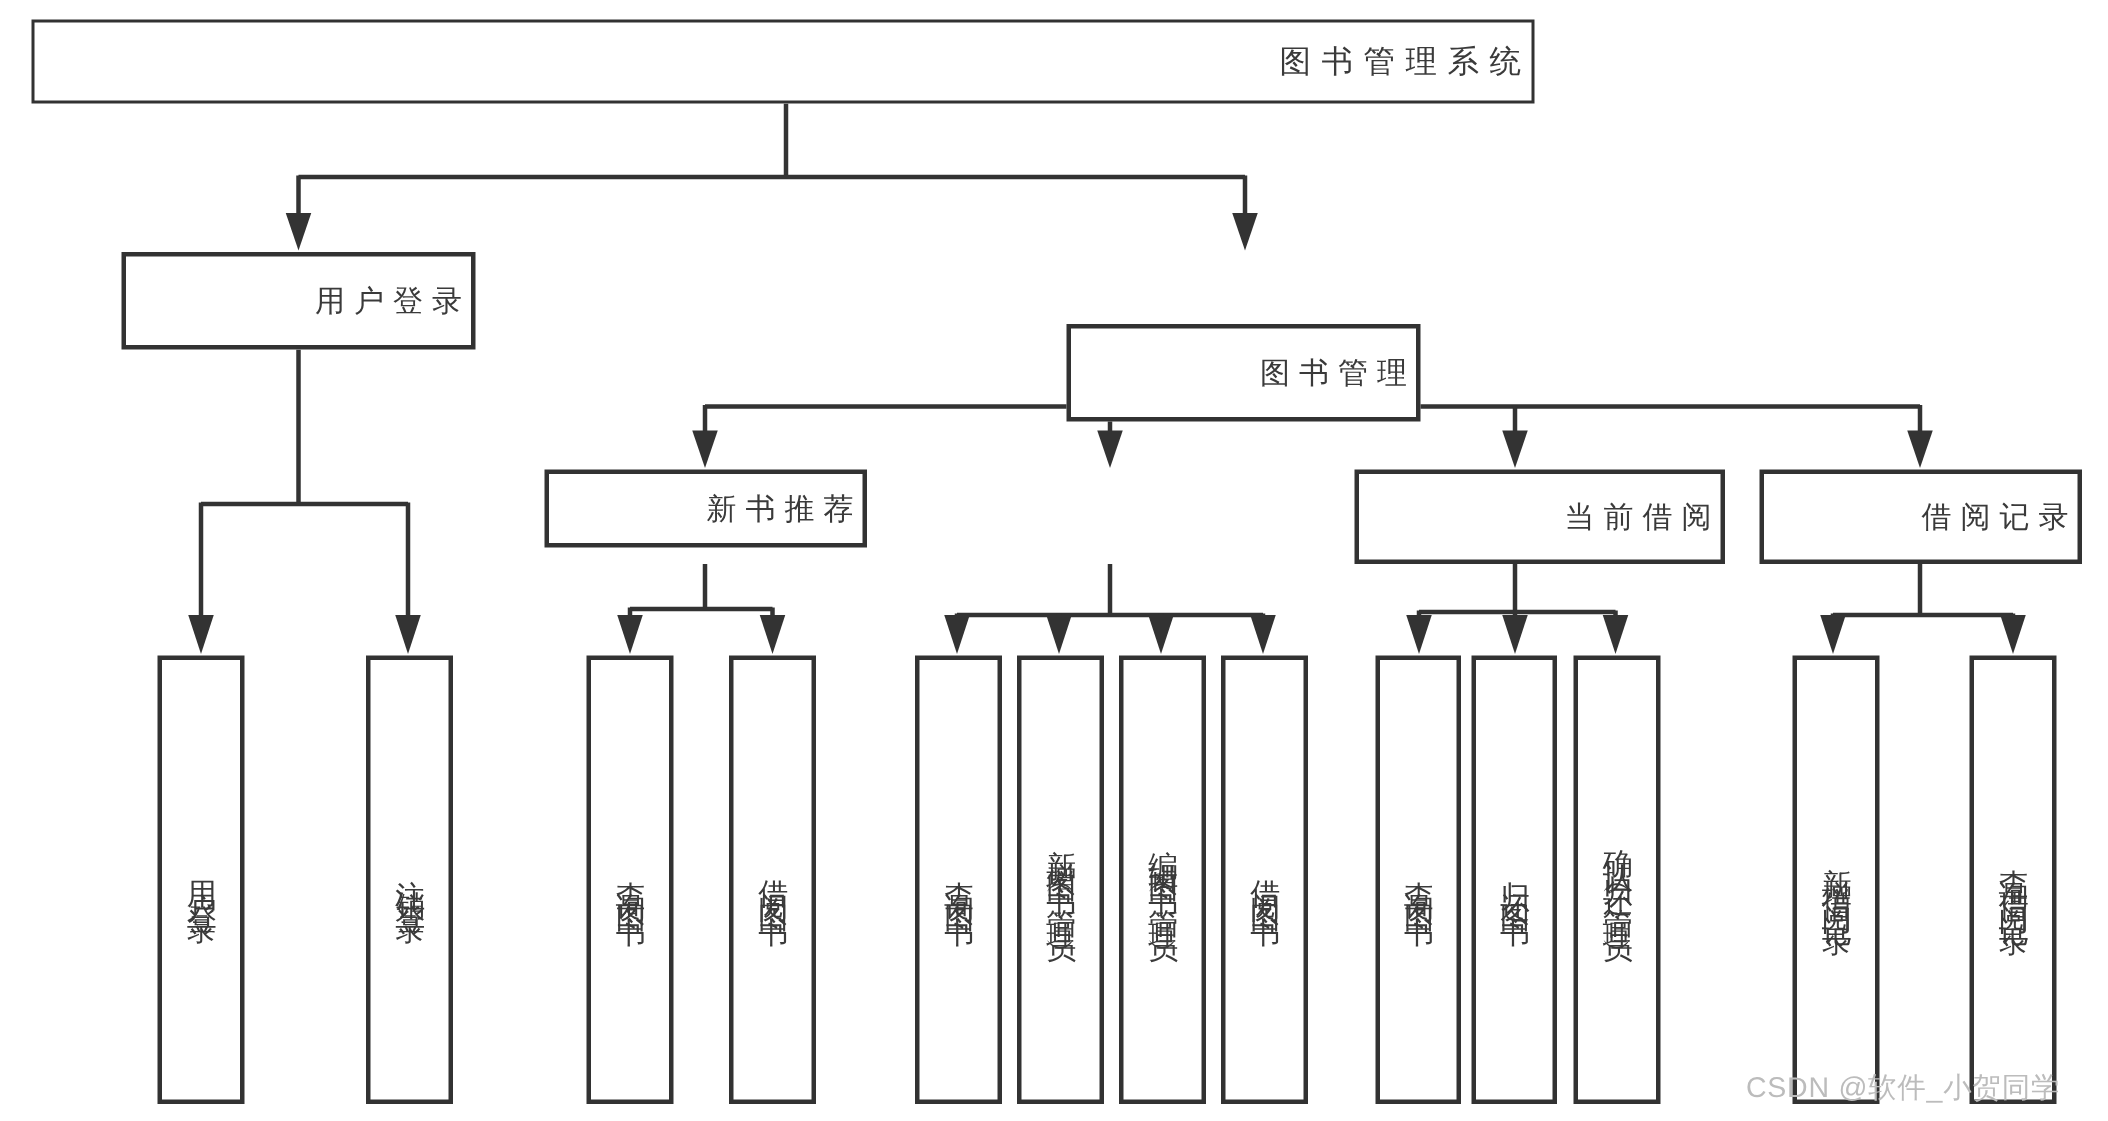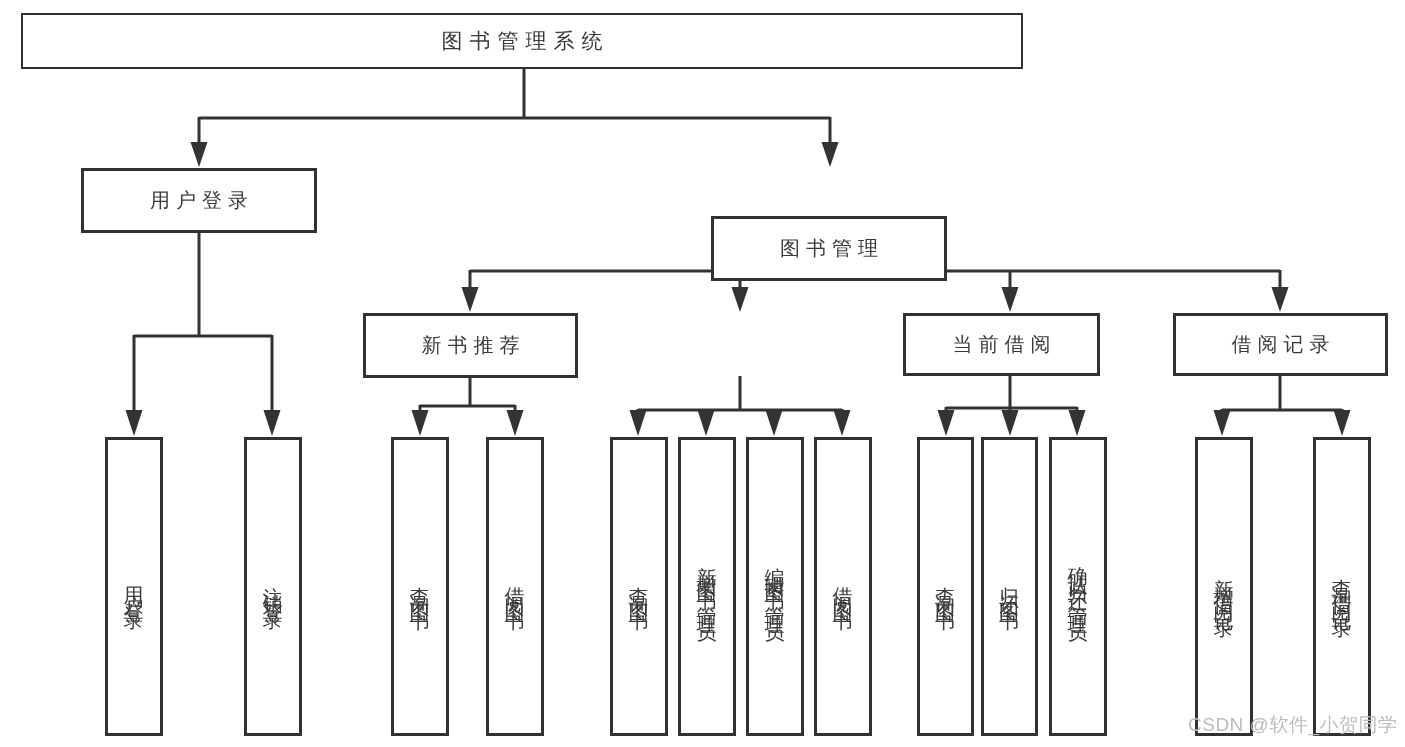--- a/index.html
+++ b/index.html
@@ -9,21 +9,21 @@
     background:#ffffff;
     font-family:"Liberation Sans", sans-serif;
     overflow:hidden;
   }
   #wires{position:absolute;left:0;top:0;z-index:0;}
   .hbox{
     position:absolute;
     box-sizing:border-box;
     border:3px solid #323232;
     background:#ffffff;
-    display:flex;align-items:center;justify-content:center;
+    display:flex;align-items:center;justify-content:flex-end;
     color:#3a3a3a;
     font-size:20px;
     letter-spacing:6px;
     text-indent:6px;
     z-index:1;
   }
   .rootbox{
     border-width:2px;
     font-size:21px;
     letter-spacing:7px;
@@ -43,21 +43,21 @@
   }
   .vbox .vtext{
     writing-mode:vertical-rl;
     text-orientation:mixed;
     letter-spacing:8px;
     line-height:1;
     white-space:nowrap;
   }
   #watermark{
     position:absolute;
-    left:1188px;top:712px;
+    left:1164px;top:712px;
     font-size:19px;
     letter-spacing:0.5px;
     color:#bcbcbc;
     z-index:3;
     white-space:nowrap;
   }
 </style>
 </head>
 <body>
 
@@ -135,24 +135,24 @@
     <span>图书管理系统</span>
   </div>
 
   <div class="hbox" style="left:81px;top:168px;width:236px;height:65px;">
     <span>用户登录</span>
   </div>
   <div class="hbox" style="left:711px;top:168px;width:236px;height:65px;margin-top:48px;">
     <span>图书管理</span>
   </div>
 
-  <div class="hbox" style="left:363px;top:313px;width:215px;height:65px;">
+  <div class="hbox" style="left:363px;top:313px;width:215px;height:52px;">
     <span>新书推荐</span>
   </div>
-  <div class="hbox" style="left:903px;top:313px;width:197px;height:63px;">
+  <div class="hbox" style="left:903px;top:313px;width:247px;height:63px;">
     <span>当前借阅</span>
   </div>
   <div class="hbox" style="left:1173px;top:313px;width:215px;height:63px;">
     <span>借阅记录</span>
   </div>
 
   <div class="vbox" style="left:105px;">
     <span class="vtext">用户登录</span>
   </div>
   <div class="vbox" style="left:244px;">

